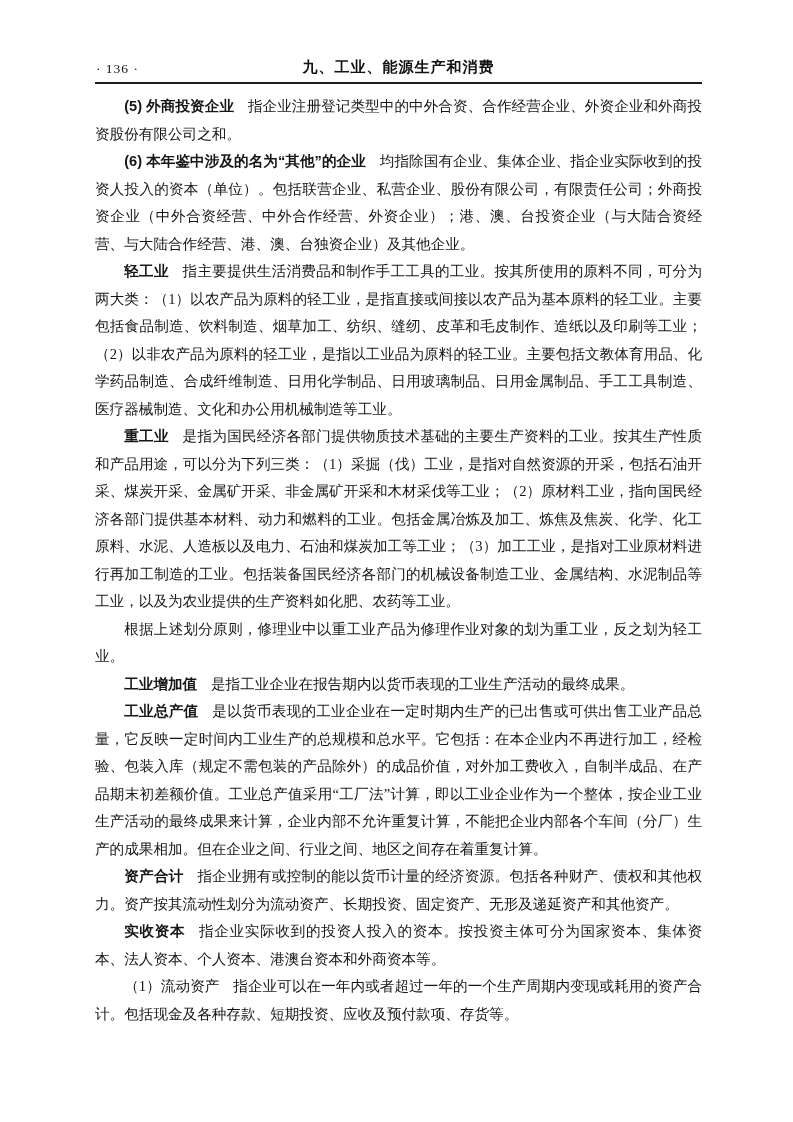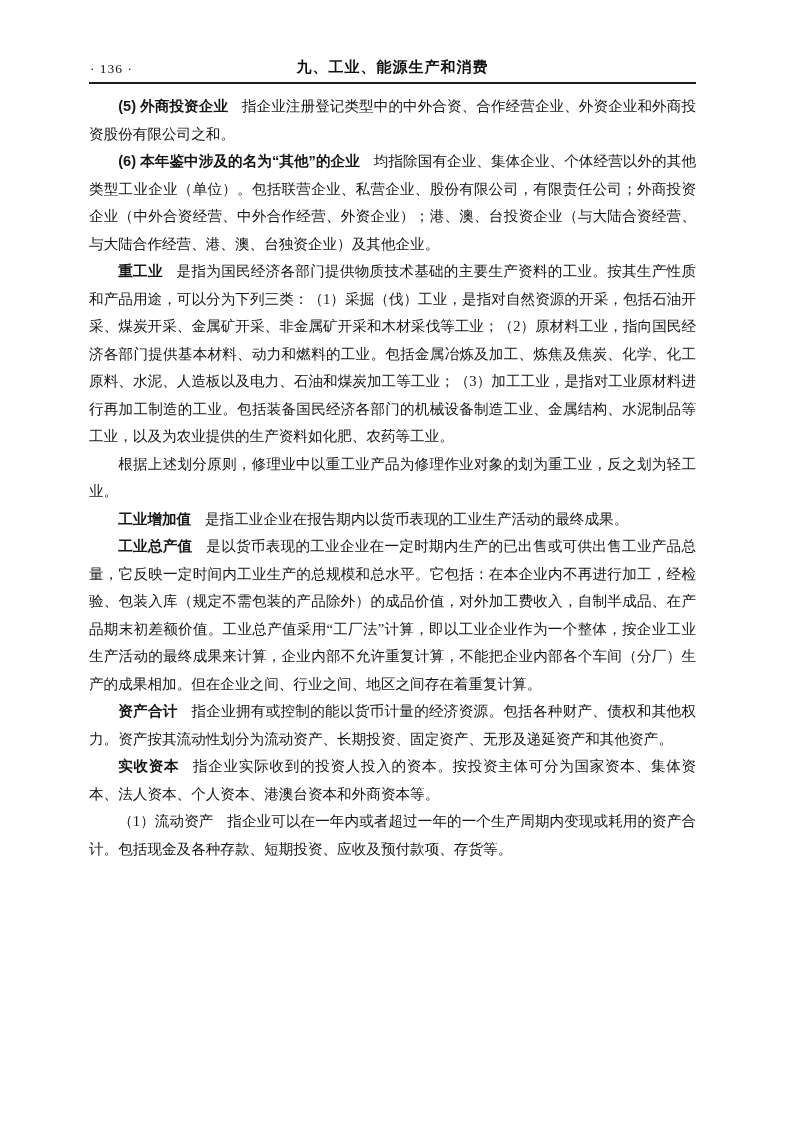--- a/index.html
+++ b/index.html
@@ -8,21 +8,21 @@
     position: relative;
     width: 793px;
     height: 1122px;
     background: #ffffff;
     overflow: hidden;
     font-family: "Liberation Serif", "DejaVu Serif", serif;
     color: #161616;
   }
   .content {
     position: absolute;
-    left: 89px;
+    left: 95px;
     top: 60px;
     width: 607px;
   }
   .running-header {
     position: relative;
     height: 24px;
     border-bottom: 2px solid #1c1c1c;
   }
   .pagenum {
     position: absolute;
@@ -65,21 +65,22 @@
 <body>
 
 <div class="page">
   <div class="content">
     <div class="running-header">
       <span class="pagenum">· 136 ·</span>
       <span class="chapter">九、工业、能源生产和消费</span>
     </div>
     <div class="body-text" id="paragraphs">
         <p class="para"><span class="term bold">(5) 外商投资企业</span><span>指企业注册登记类型中的中外合资、合作经营企业、外资企业和外商投资股份有限公司之和。</span></p>
-        <p class="para"><span class="term bold">(6) 本年鉴中涉及的名为“其他”的企业</span><span>均指除国有企业、集体企业、个体经营以外的其他类型工业企业（单位）。包括联营企业、私营企业、股份有限公司，有限责任公司；外商投资企业（中外合资经营、中外合作经营、外资企业）；港、澳、台投资企业（与大陆合资经营、与大陆合作经营、港、澳、台独资企业）及其他企业。</span></p>
+        <p class="para"><span class="term bold">(6) 本年鉴中涉及的名为“其他”的企业</span><span>均指除国有企业、集体企业、指企业实际收到的投资人投入的资本（单位）。包括联营企业、私营企业、股份有限公司，有限责任公司；外商投资企业（中外合资经营、中外合作经营、外资企业）；港、澳、台投资企业（与大陆合资经营、与大陆合作经营、港、澳、台独资企业）及其他企业。</span></p>
+        <p class="para"><span class="term bold">轻工业</span><span>指主要提供生活消费品和制作手工工具的工业。按其所使用的原料不同，可分为两大类：（1）以农产品为原料的轻工业，是指直接或间接以农产品为基本原料的轻工业。主要包括食品制造、饮料制造、烟草加工、纺织、缝纫、皮革和毛皮制作、造纸以及印刷等工业；（2）以非农产品为原料的轻工业，是指以工业品为原料的轻工业。主要包括文教体育用品、化学药品制造、合成纤维制造、日用化学制品、日用玻璃制品、日用金属制品、手工工具制造、医疗器械制造、文化和办公用机械制造等工业。</span></p>
         <p class="para"><span class="term bold">重工业</span><span>是指为国民经济各部门提供物质技术基础的主要生产资料的工业。按其生产性质和产品用途，可以分为下列三类：（1）采掘（伐）工业，是指对自然资源的开采，包括石油开采、煤炭开采、金属矿开采、非金属矿开采和木材采伐等工业；（2）原材料工业，指向国民经济各部门提供基本材料、动力和燃料的工业。包括金属冶炼及加工、炼焦及焦炭、化学、化工原料、水泥、人造板以及电力、石油和煤炭加工等工业；（3）加工工业，是指对工业原材料进行再加工制造的工业。包括装备国民经济各部门的机械设备制造工业、金属结构、水泥制品等工业，以及为农业提供的生产资料如化肥、农药等工业。</span></p>
         <p class="para"><span>根据上述划分原则，修理业中以重工业产品为修理作业对象的划为重工业，反之划为轻工业。</span></p>
         <p class="para"><span class="term bold">工业增加值</span><span>是指工业企业在报告期内以货币表现的工业生产活动的最终成果。</span></p>
         <p class="para"><span class="term bold">工业总产值</span><span>是以货币表现的工业企业在一定时期内生产的已出售或可供出售工业产品总量，它反映一定时间内工业生产的总规模和总水平。它包括：在本企业内不再进行加工，经检验、包装入库（规定不需包装的产品除外）的成品价值，对外加工费收入，自制半成品、在产品期末初差额价值。工业总产值采用“工厂法”计算，即以工业企业作为一个整体，按企业工业生产活动的最终成果来计算，企业内部不允许重复计算，不能把企业内部各个车间（分厂）生产的成果相加。但在企业之间、行业之间、地区之间存在着重复计算。</span></p>
         <p class="para"><span class="term bold">资产合计</span><span>指企业拥有或控制的能以货币计量的经济资源。包括各种财产、债权和其他权力。资产按其流动性划分为流动资产、长期投资、固定资产、无形及递延资产和其他资产。</span></p>
         <p class="para"><span class="term bold">实收资本</span><span>指企业实际收到的投资人投入的资本。按投资主体可分为国家资本、集体资本、法人资本、个人资本、港澳台资本和外商资本等。</span></p>
         <p class="para"><span class="term">（1）流动资产</span><span>指企业可以在一年内或者超过一年的一个生产周期内变现或耗用的资产合计。包括现金及各种存款、短期投资、应收及预付款项、存货等。</span></p>
       </div>
   </div>
 </div>

